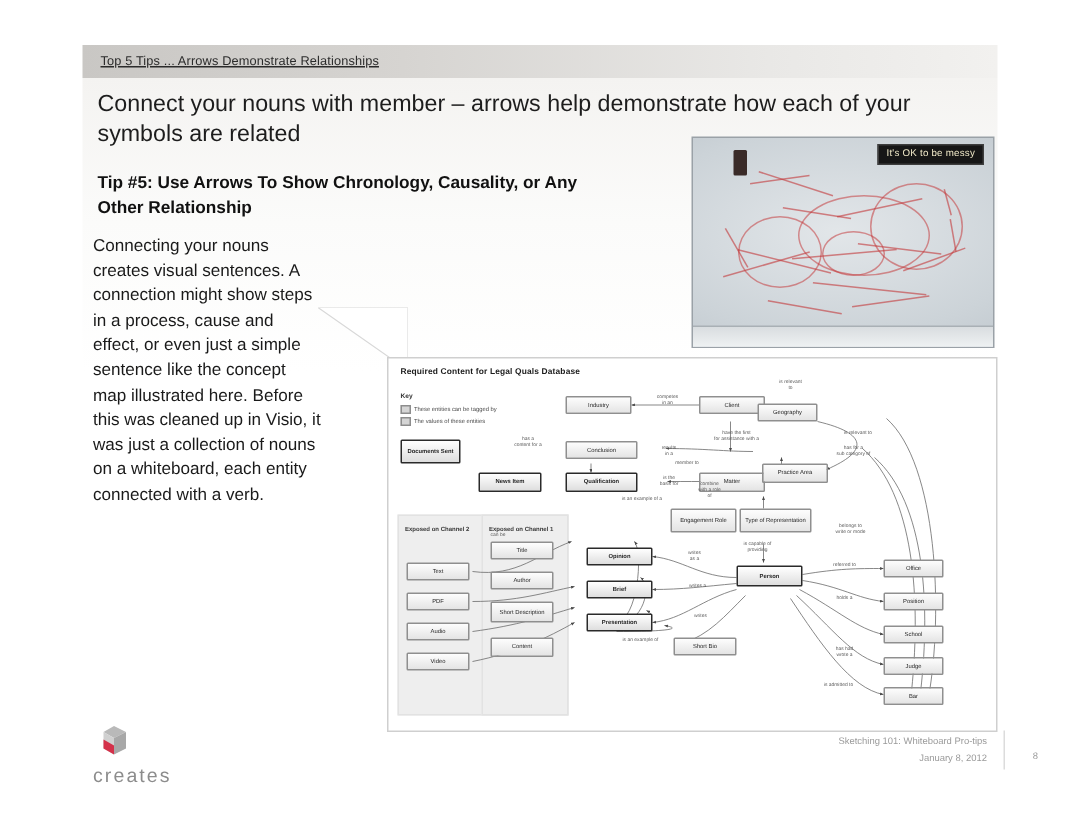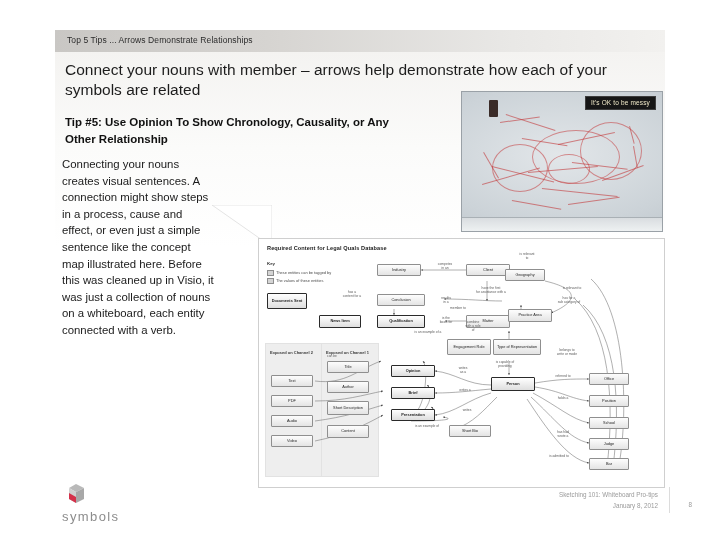--- a/index.html
+++ b/index.html
@@ -31,20 +31,21 @@
     background: linear-gradient(to right, #c9c7c4 0%, #d6d4d1 35%, #e9e8e6 75%, #f2f1ef 100%);
   }
   .header-band-text {
     position: absolute;
     left: 12px;
     top: 5px;
     font-size: 8.5px;
     color: #2b2b2b;
     letter-spacing: .1px;
     white-space: nowrap;
+    text-decoration: underline;
   }
 
   
   .body-panel {
     position: absolute;
     left: 55px;
     top: 52px;
     width: 610px;
     height: 435px;
     background: linear-gradient(to bottom, #f4f3f1 0%, #fbfbfa 22%, #ffffff 45%);
@@ -301,21 +302,21 @@
 <div id="slide">
 
   <div class="header-band">
     <div class="header-band-text">Top 5 Tips ... Arrows Demonstrate Relationships</div>
   </div>
 
   <div class="body-panel"></div>
 
   <div class="slide-title">Connect your nouns with member – arrows help demonstrate how each of your symbols are related</div>
 
-  <div class="tip-heading">Tip #5: Use Opinion To Show Chronology, Causality, or Any Other Relationship</div>
+  <div class="tip-heading">Tip #5: Use Arrows To Show Chronology, Causality, or Any Other Relationship</div>
 
   <div class="body-copy">Connecting your nouns creates visual sentences. A connection might show steps in a process, cause and effect, or even just a simple sentence like the concept map illustrated here. Before this was cleaned up in Visio, it was just a collection of nouns on a whiteboard, each entity connected with a verb.</div>
 
   <div class="photo">
     <div class="photo-dark-obj"></div>
 
     <div class="blob" style="left:70px;top:38px;width:86px;height:52px;"></div>
     <div class="blob" style="left:30px;top:52px;width:54px;height:46px;"></div>
     <div class="blob" style="left:118px;top:30px;width:60px;height:56px;"></div>
     <div class="blob" style="left:86px;top:62px;width:40px;height:28px;"></div>
@@ -503,21 +504,21 @@
     <div class="edge-label" style="left:56px;top:116px;width:34px;">can be</div>
   </div>
 
   <div class="logo-wrap">
     <svg class="logo-cube" viewBox="0 0 20 22">
       <polygon points="3,5 10,1 18,5 10,9" fill="#b9b9b9"></polygon>
       <polygon points="3,5 10,9 10,20 3,16" fill="#d0d0d0"></polygon>
       <polygon points="10,9 18,5 18,16 10,20" fill="#a8a8a8"></polygon>
       <polygon points="3,10 10,14 10,20 3,16" fill="#d4314a"></polygon>
     </svg>
-    <div class="logo-text">symbols</div>
+    <div class="logo-text">creates</div>
   </div>
 
   <div class="footer-right">
     <div>Sketching 101: Whiteboard Pro-tips</div>
     <div>January 8, 2012</div>
   </div>
   <div class="footer-divider"></div>
   <div class="page-num">8</div>
 
 </div>

